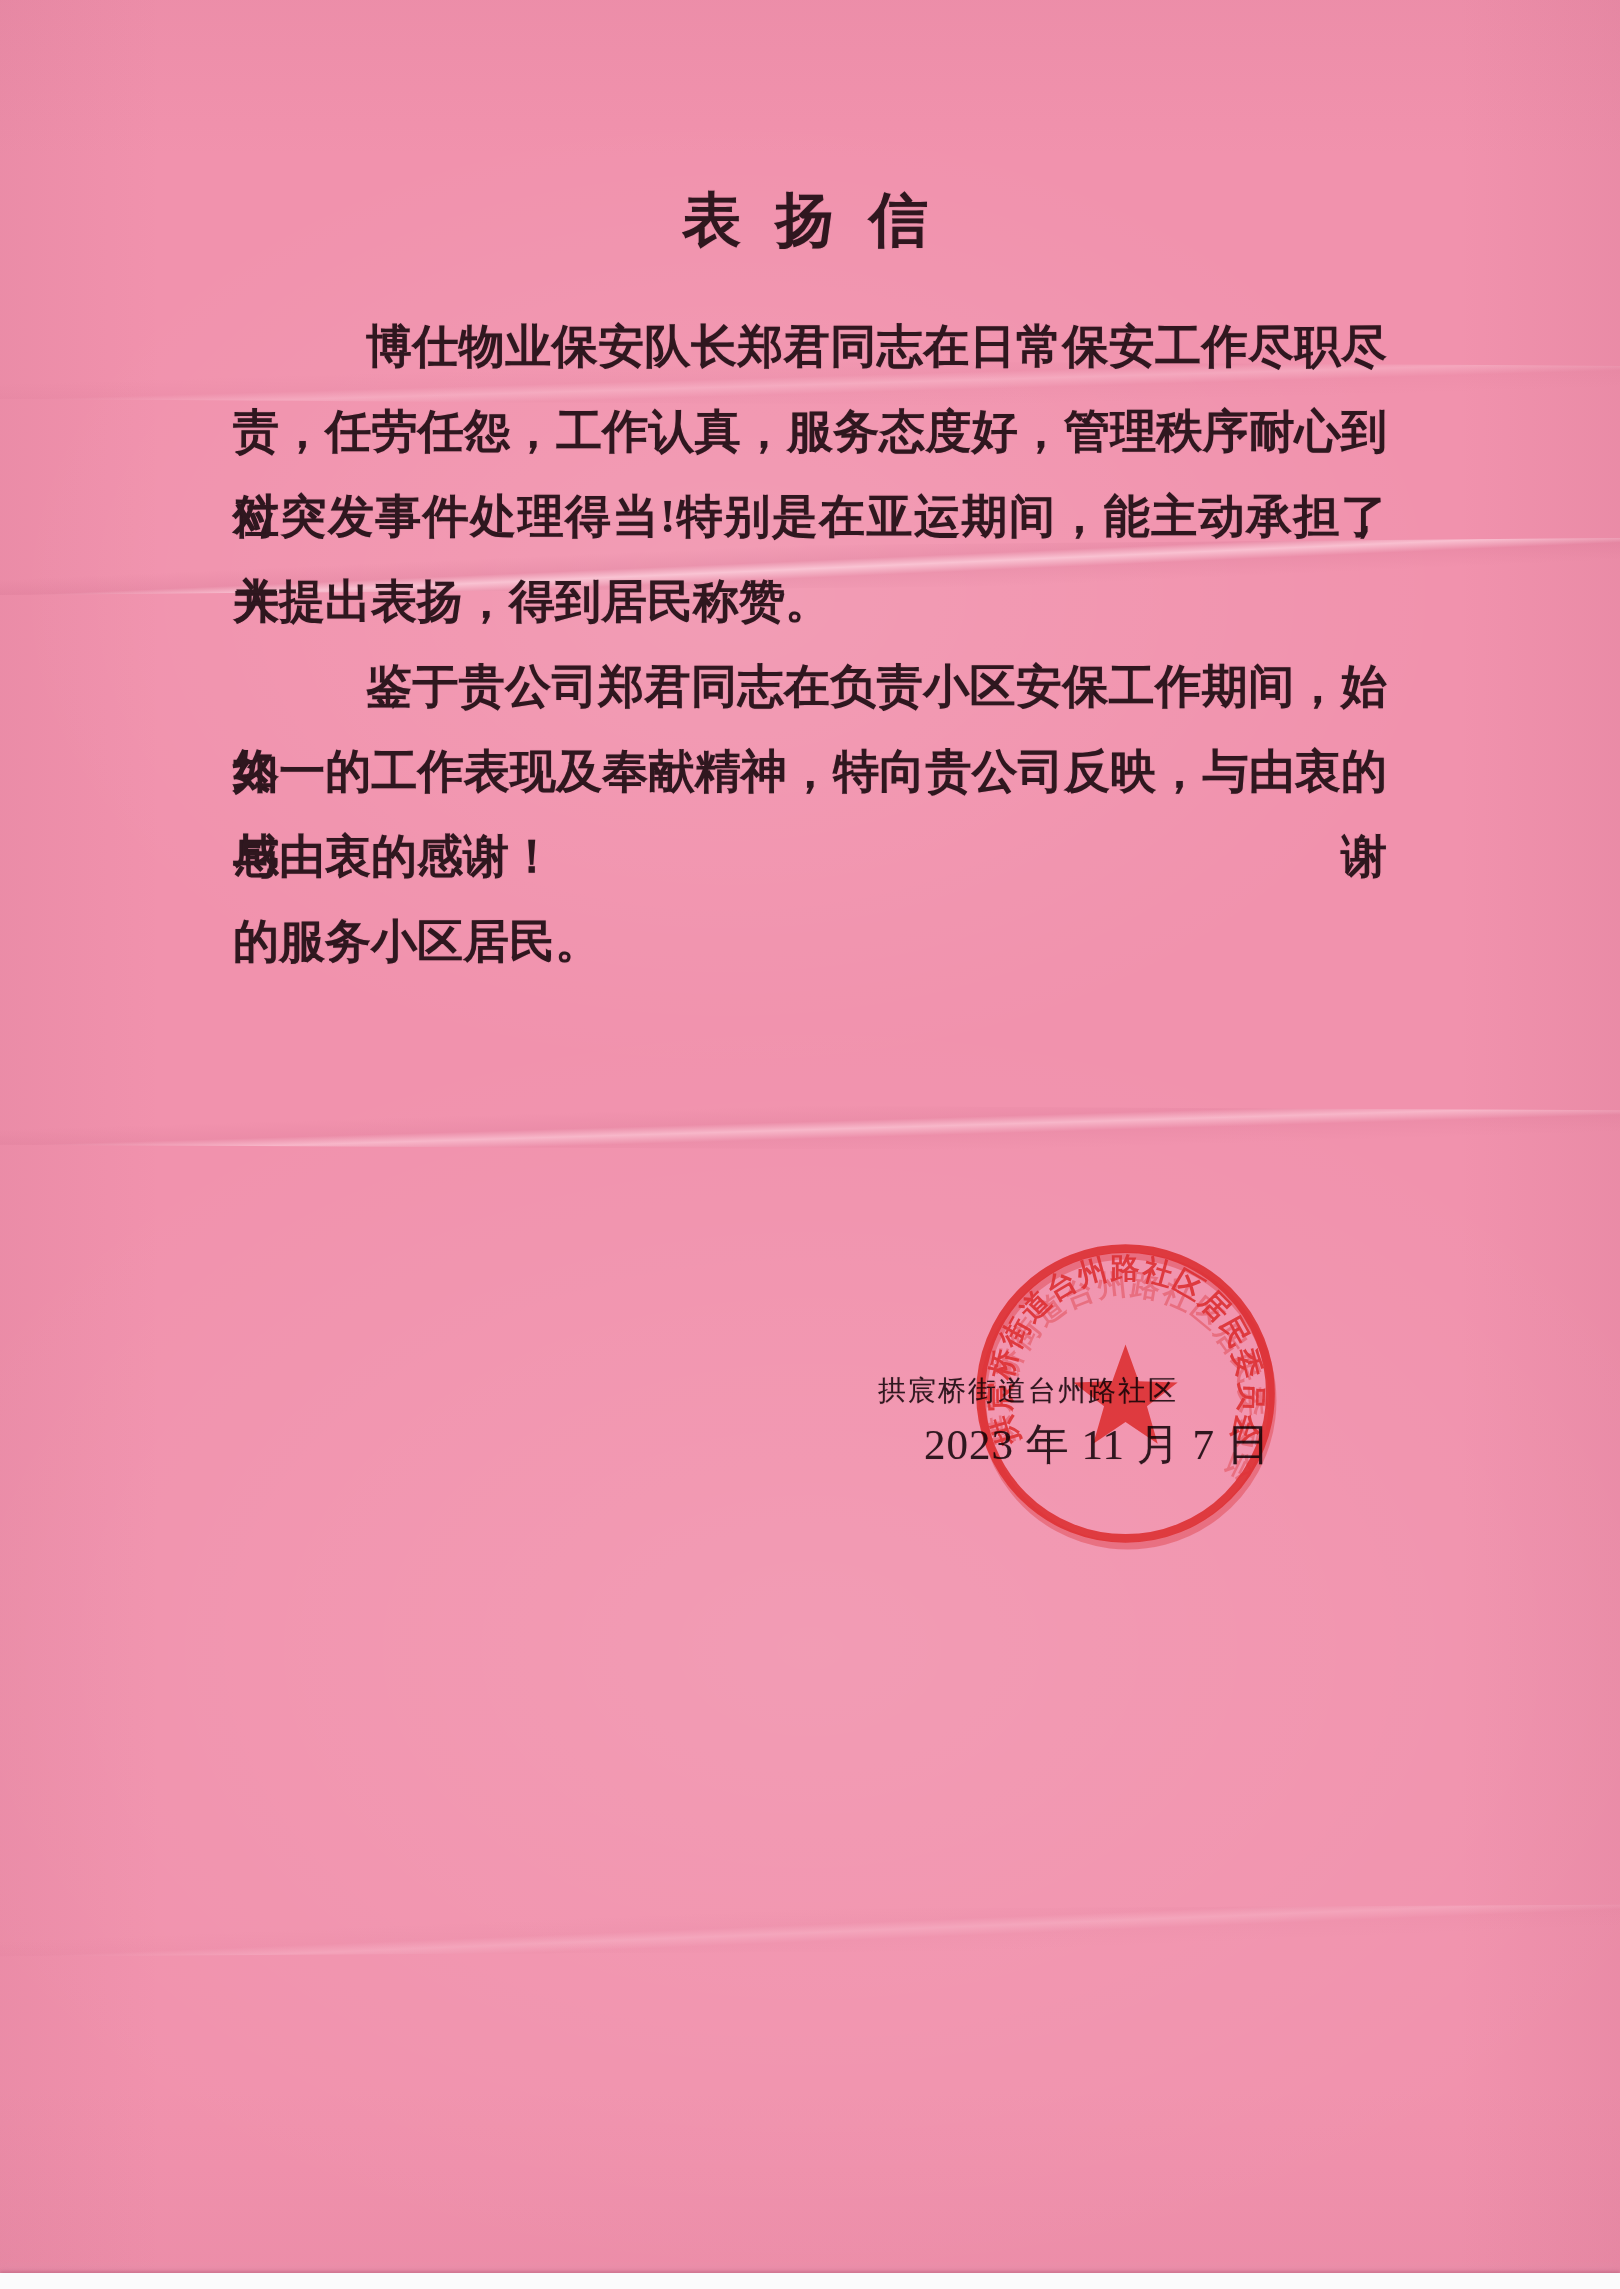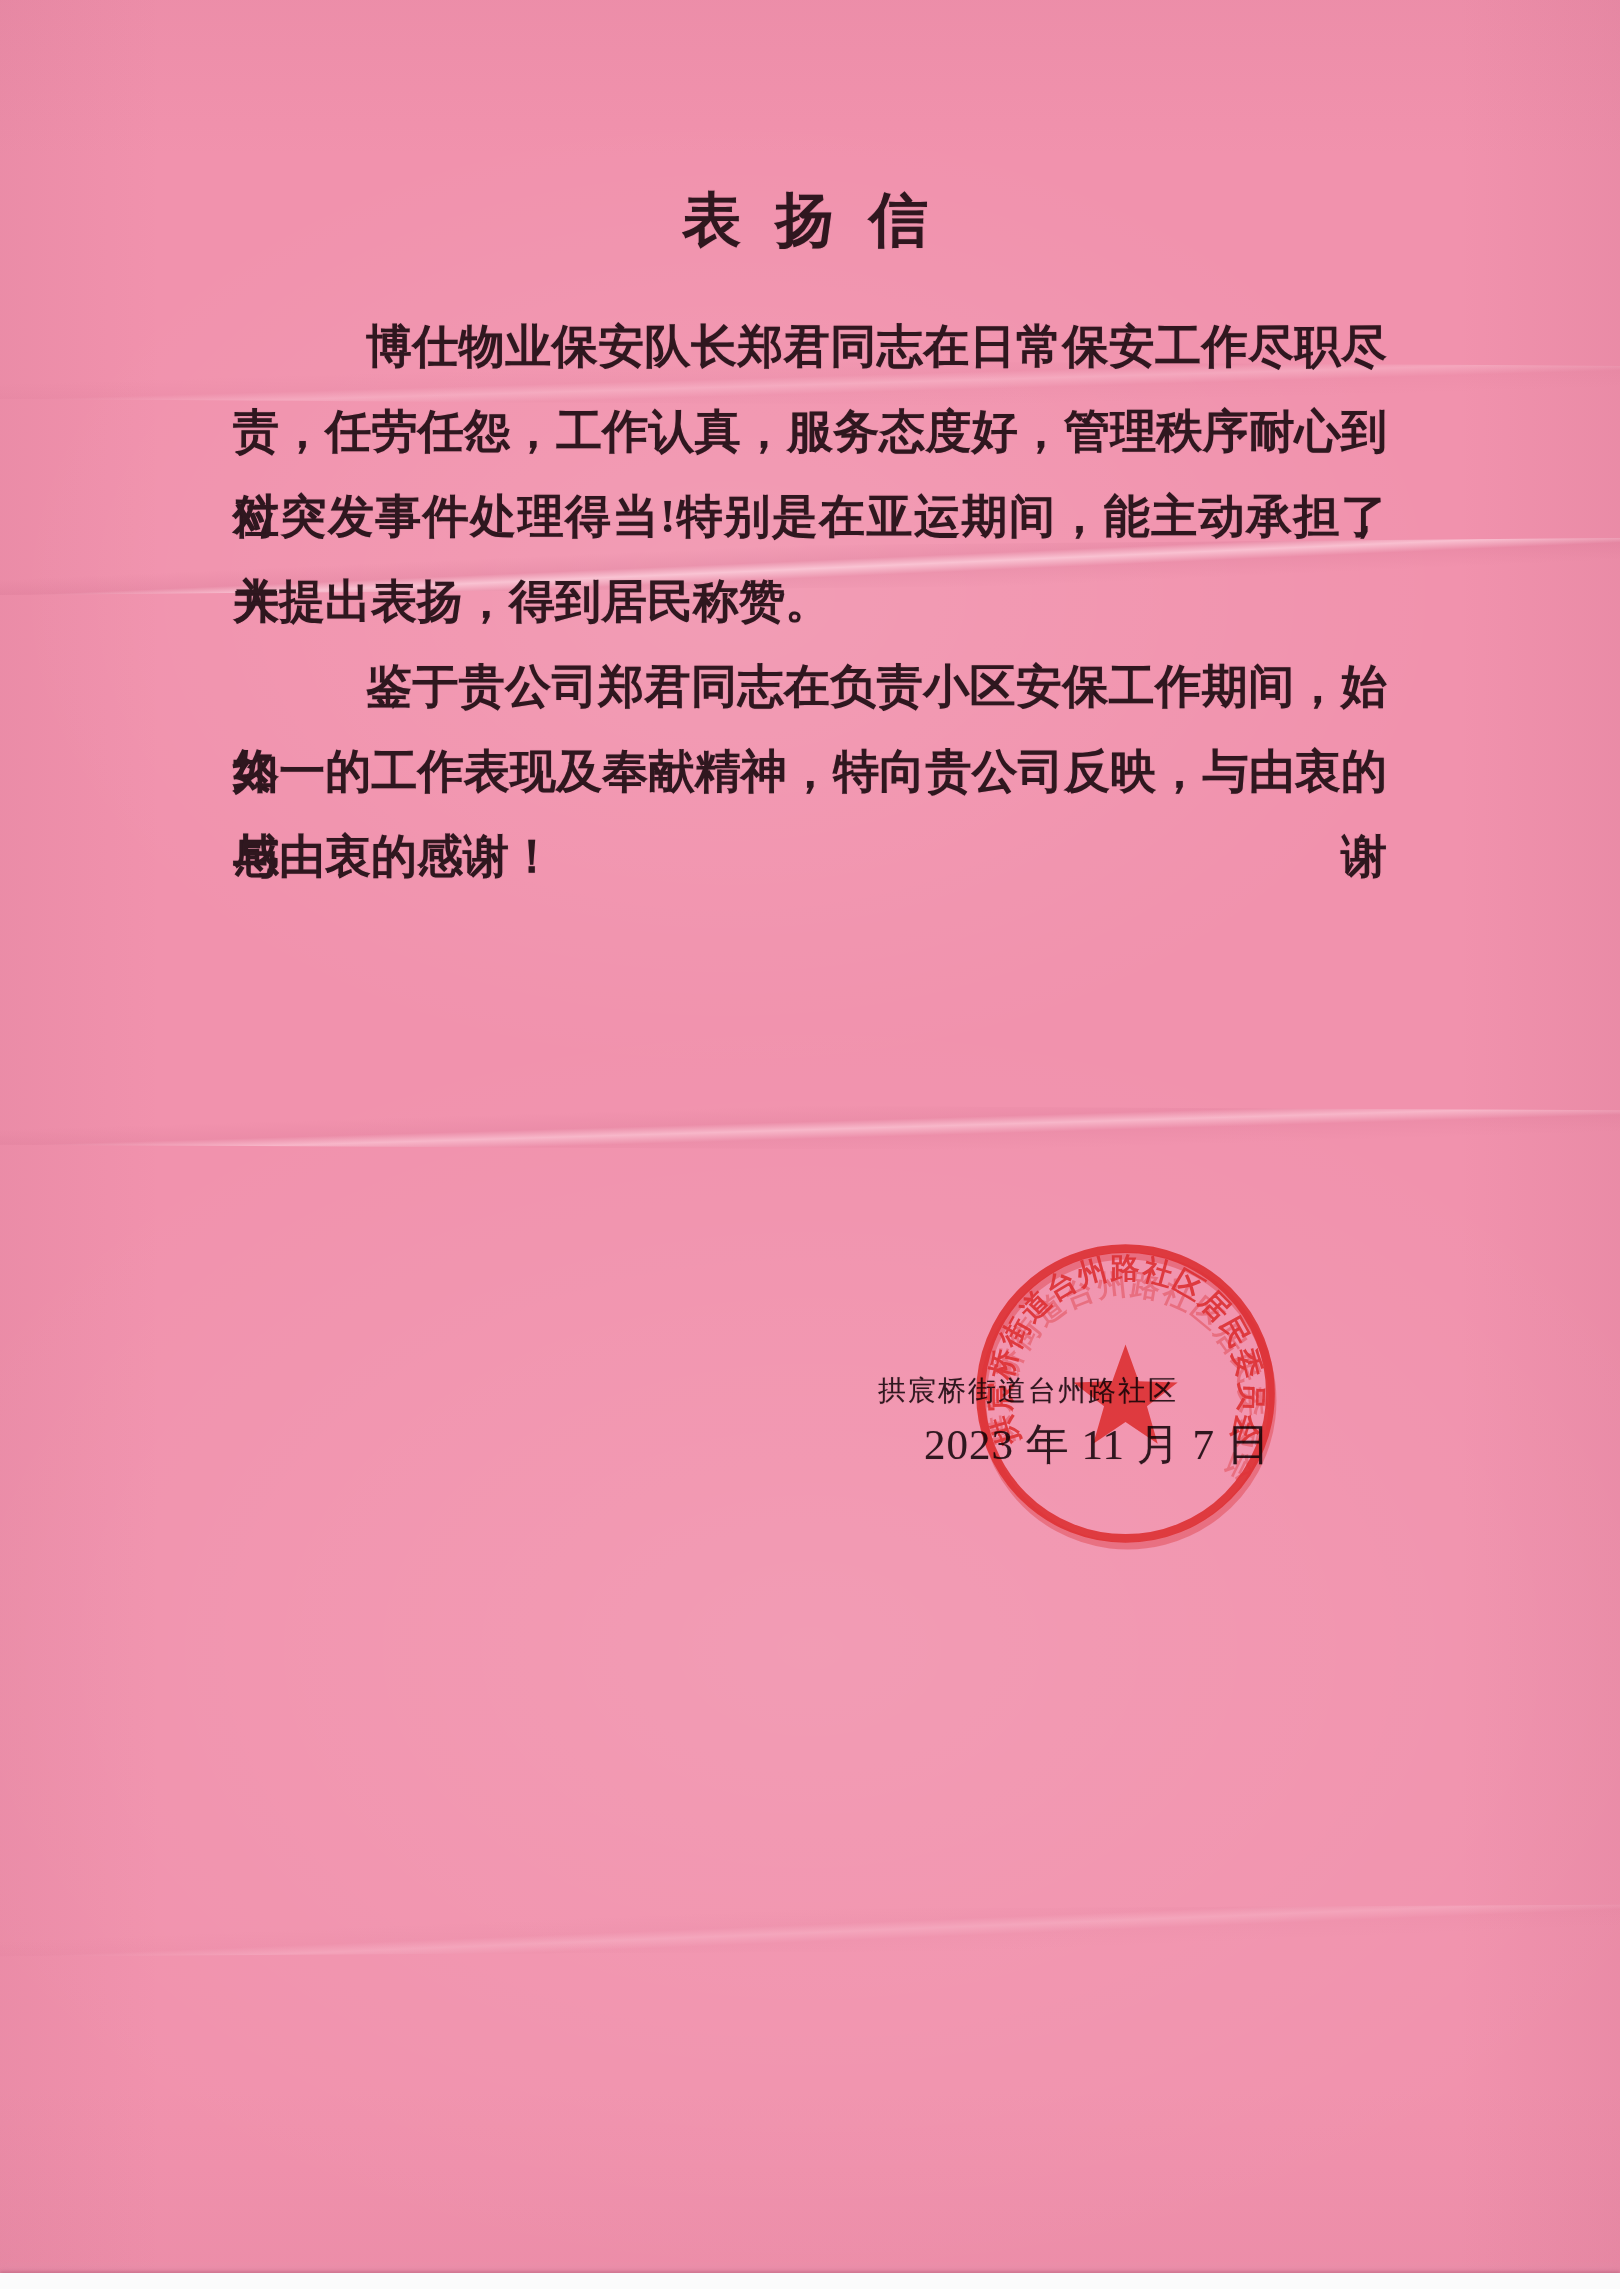--- a/index.html
+++ b/index.html
@@ -84,20 +84,21 @@
 
     <div class="body-lines">
 
     <div class="body-line indent fill">博仕物业保安队长郑君同志在日常保安工作尽职尽</div>
         <div class="body-line fill">责，任劳任怨，工作认真，服务态度好，管理秩序耐心到位，</div>
         <div class="body-line fill">对突发事件处理得当!特别是在亚运期间，能主动承担了大</div>
         <div class="body-line">并提出表扬，得到居民称赞。</div>
         <div class="body-line indent fill">鉴于贵公司郑君同志在负责小区安保工作期间，始终</div>
         <div class="body-line fill">如一的工作表现及奉献精神，特向贵公司反映，与由衷的感谢</div>
         <div class="body-line">与由衷的感谢！</div>
+        <div class="body-line">的服务小区居民。</div>
       </div>
 
     <div class="signature">拱宸桥街道台州路社区</div>
     <div class="date">2023 年 11 月 7 日</div>
   </div>
 
   <svg class="seal" viewBox="0 0 340 340" xmlns="http://www.w3.org/2000/svg">
     <defs>
       <path id="arcpath" d="M 67.8 229 A 118 118 0 1 1 272.2 229" fill="none"></path>
       <path id="arcpath2" d="M 63 236 A 120 120 0 1 1 277 236" fill="none"></path>

